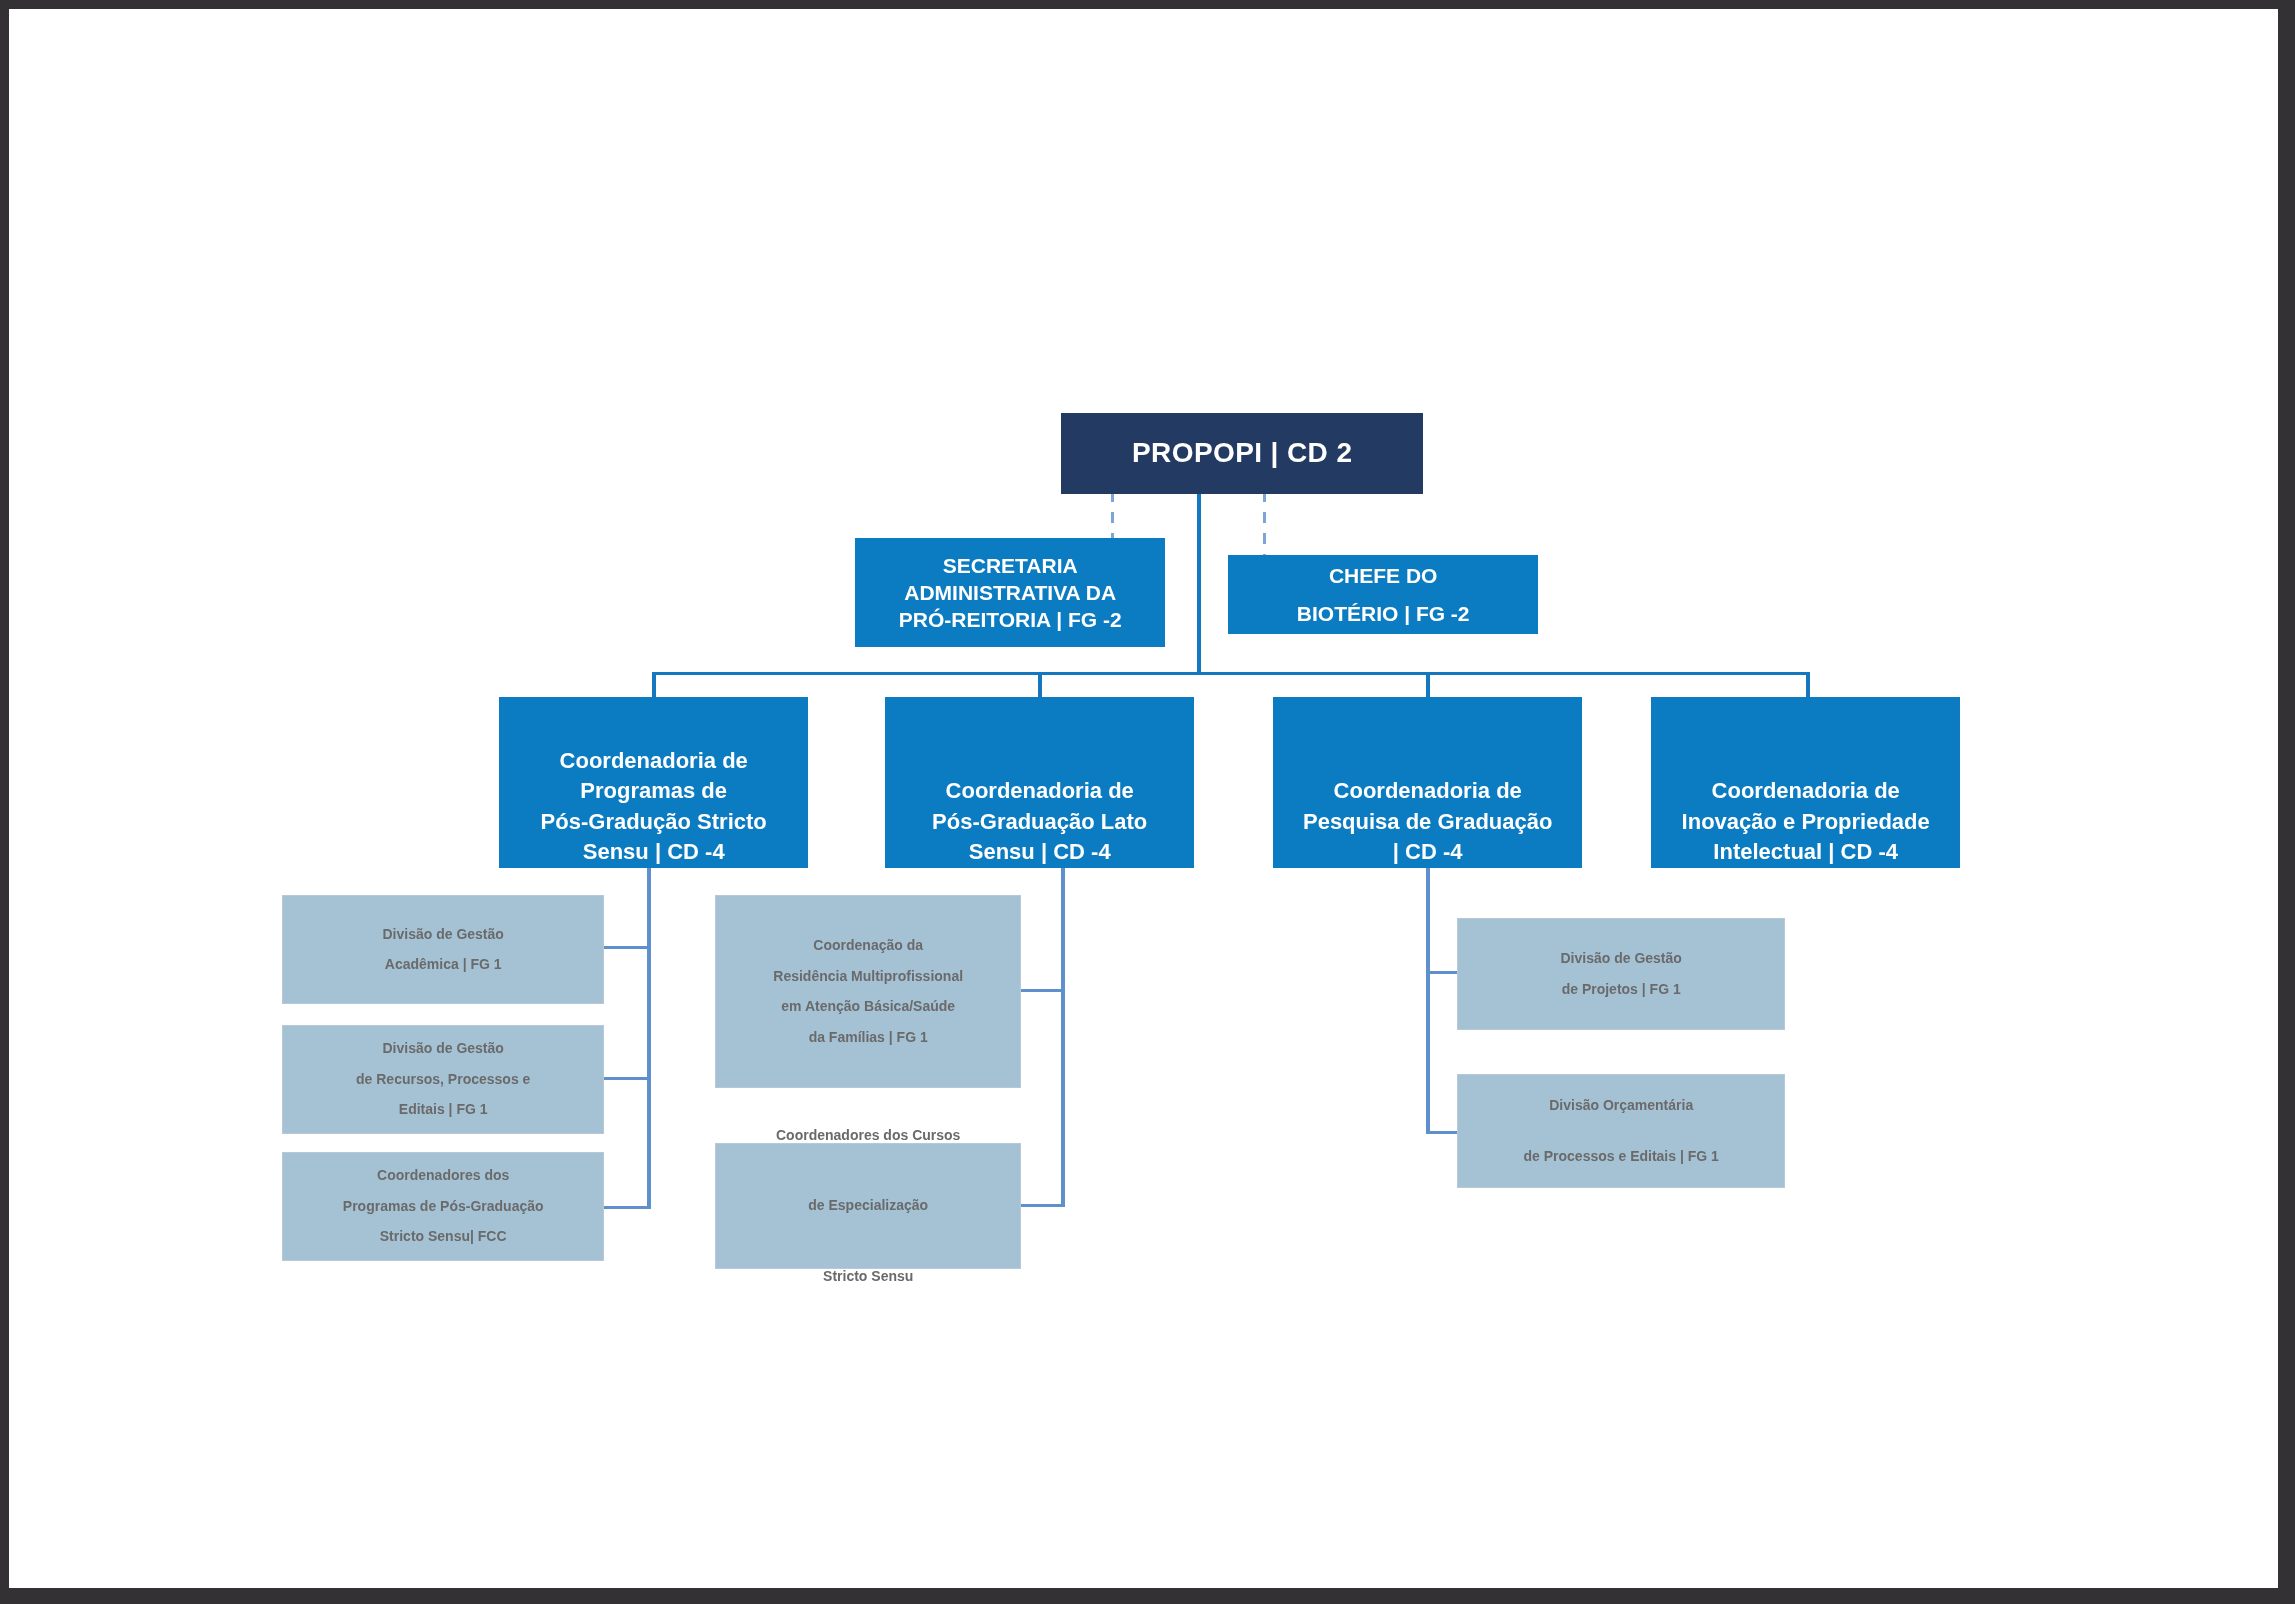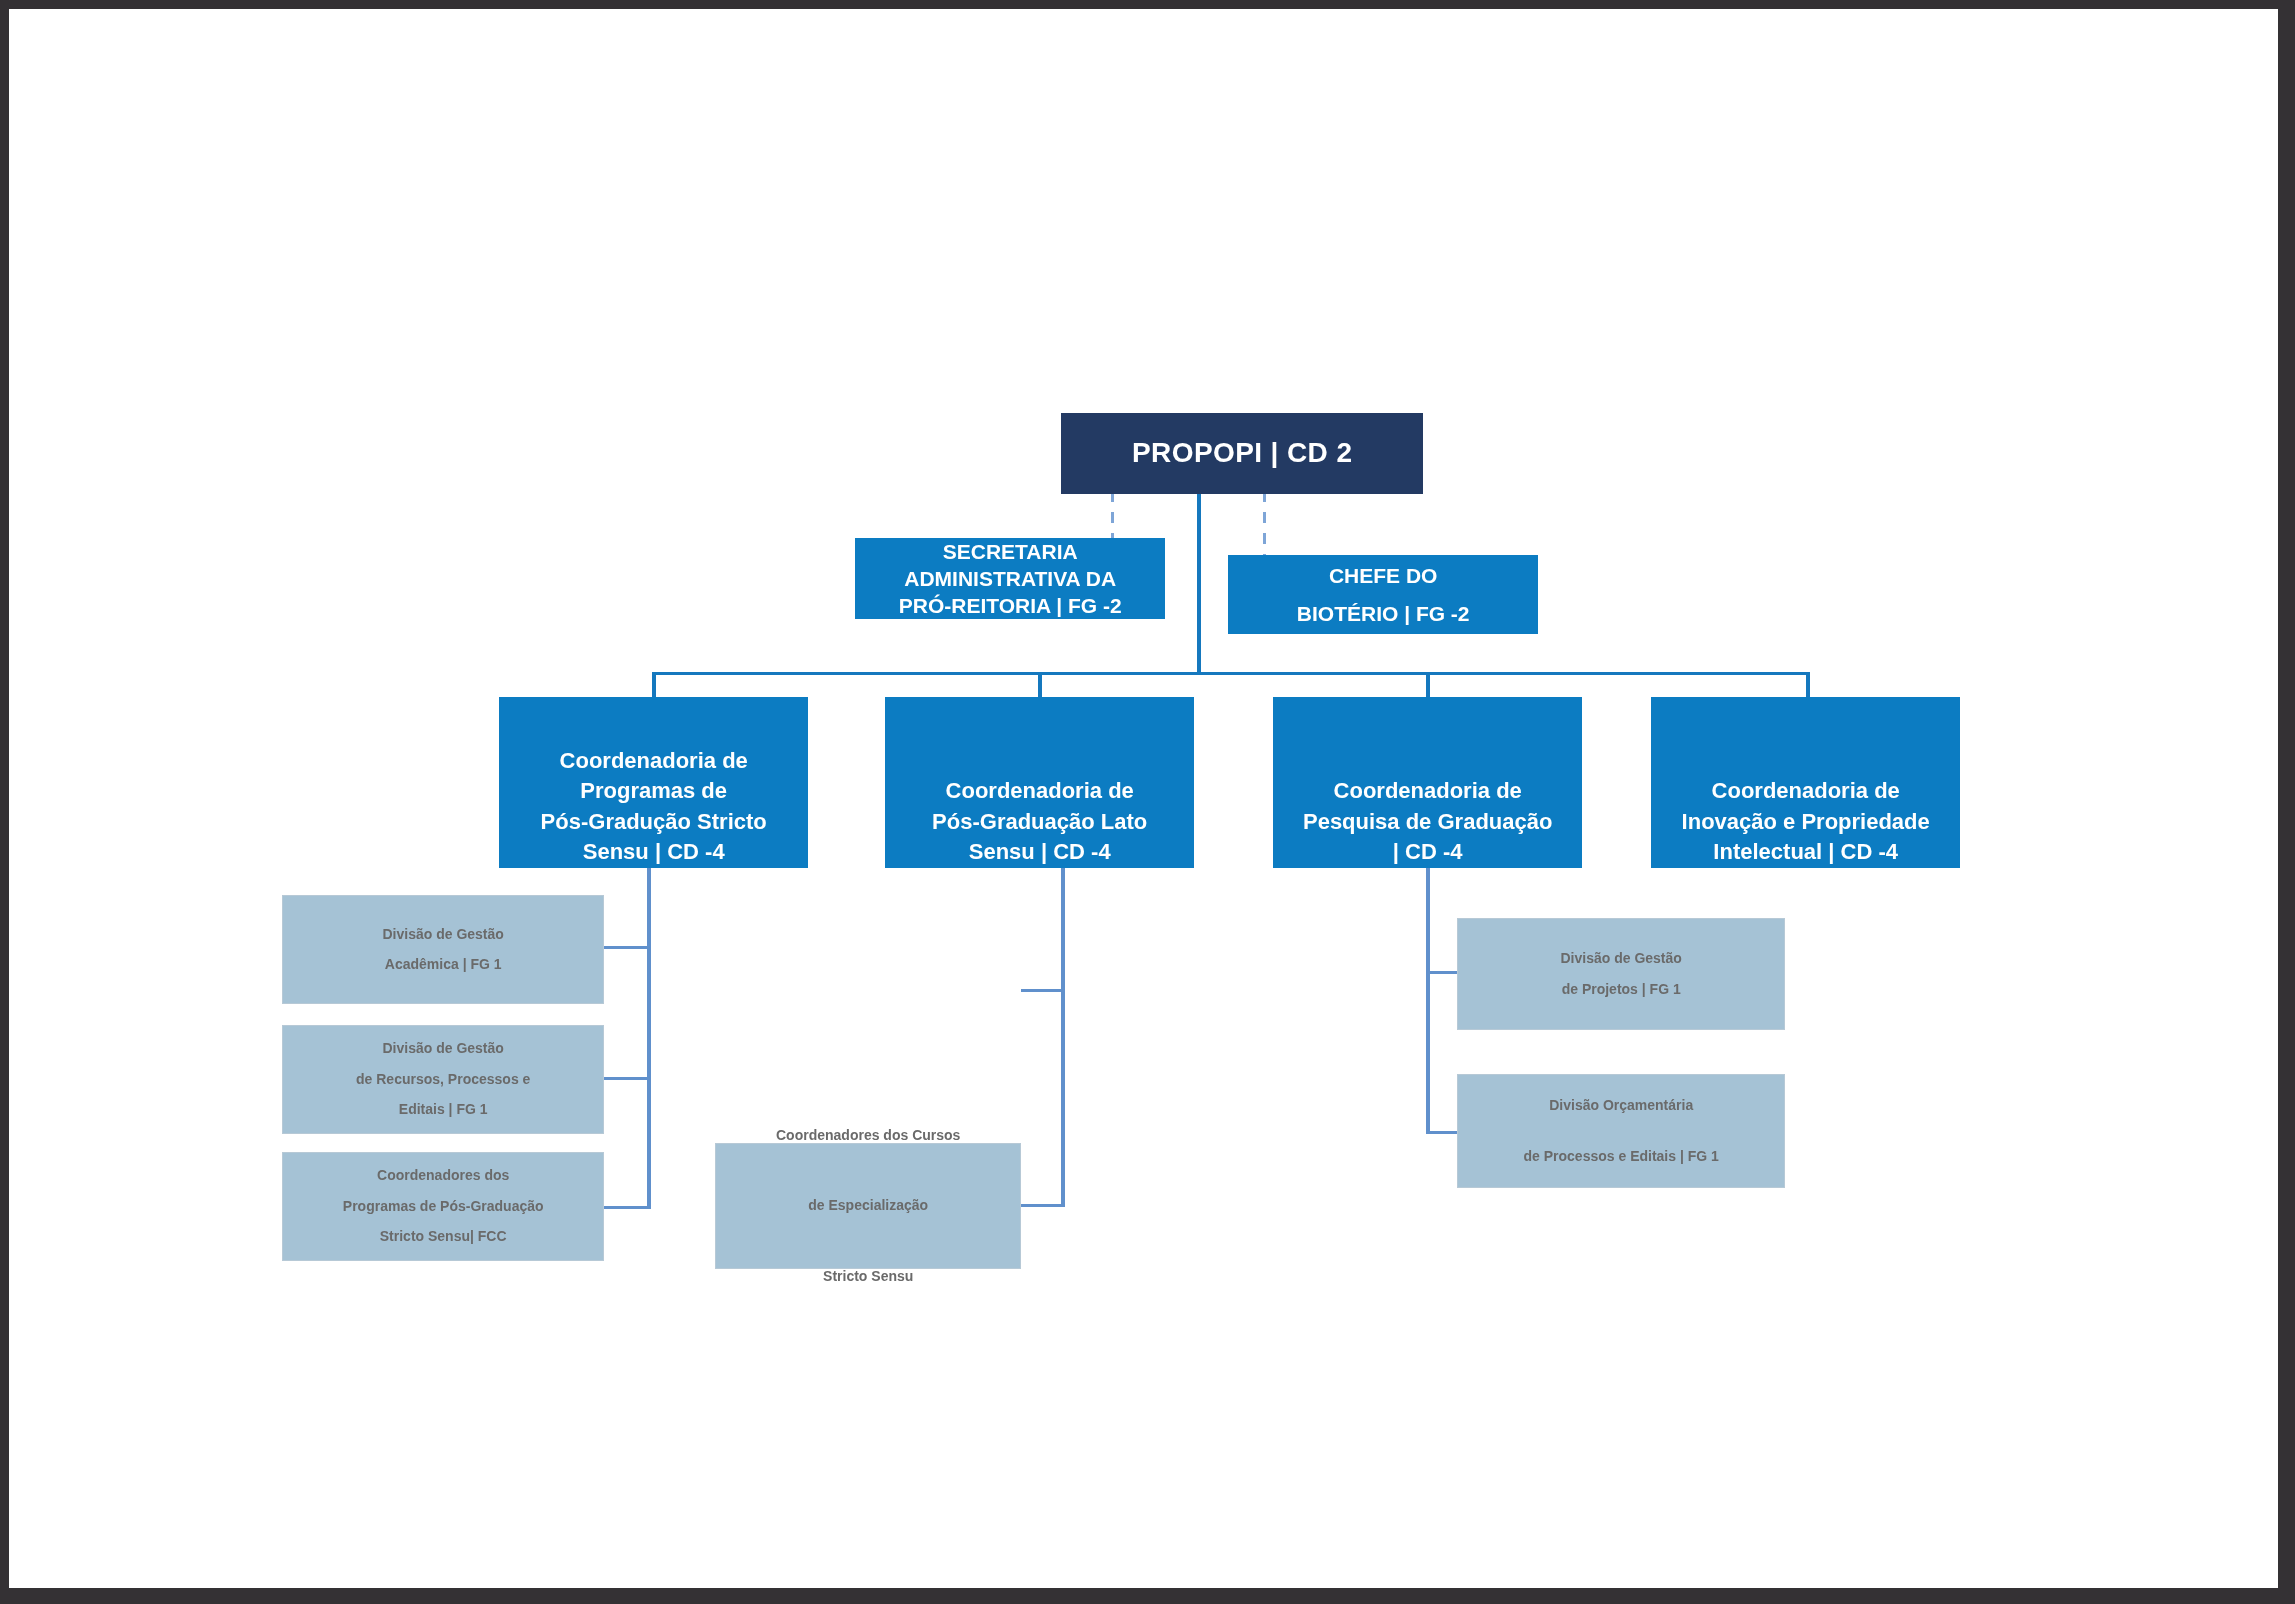--- a/index.html
+++ b/index.html
@@ -102,21 +102,21 @@
 
     <div class="bracket" style="left:1417px; top:859px; width:3.5px; height:266px;"></div>
     <div class="bracket" style="left:1417px; top:962px; width:33px; height:3.5px;"></div>
     <div class="bracket" style="left:1417px; top:1122px; width:33px; height:3.5px;"></div>
 
 
     <div class="node navy" style="left:1052px; top:404px; width:362px; height:81px;">
       <span class="line">PROPOPI | CD 2</span>
     </div>
 
-    <div class="node blue" style="left:846px; top:529px; width:310px; height:81px;">
+    <div class="node blue" style="left:846px; top:529px; width:310px; height:109px;">
       <span class="line">SECRETARIA</span>
       <span class="line">ADMINISTRATIVA DA</span>
       <span class="line">PRÓ-REITORIA | FG -2</span>
     </div>
 
     <div class="node blue" style="left:1219px; top:546px; width:310px; height:79px;gap:11px;">
       <span class="line">CHEFE DO</span>
       <span class="line">BIOTÉRIO | FG -2</span>
     </div>
 
@@ -155,20 +155,26 @@
       <span class="line">de Recursos, Processos e</span>
       <span class="line">Editais | FG 1</span>
     </div>
 
     <div class="node light" style="left:273px; top:1143px; width:322px; height:109px;">
       <span class="line">Coordenadores dos</span>
       <span class="line">Programas de Pós-Graduação</span>
       <span class="line"><span class="it">Stricto Sensu</span><span>| FCC</span></span>
     </div>
 
+    <div class="node light" style="left:706px; top:886px; width:306px; height:193px;">
+      <span class="line">Coordenação da</span>
+      <span class="line">Residência Multiprofissional</span>
+      <span class="line">em Atenção Básica/Saúde</span>
+      <span class="line">da Famílias | FG 1</span>
+    </div>
 
     <div class="node light" style="left:706px; top:1134px; width:306px; height:126px;gap:40px;">
       <span class="line"><span>Coordenadores dos </span><span class="it">Cursos</span></span>
       <span class="line it">de Especialização</span>
       <span class="line it">Stricto Sensu</span>
     </div>
 
     <div class="node light" style="left:1448px; top:909px; width:328px; height:112px;">
       <span class="line">Divisão de Gestão</span>
       <span class="line">de Projetos | FG 1</span>

